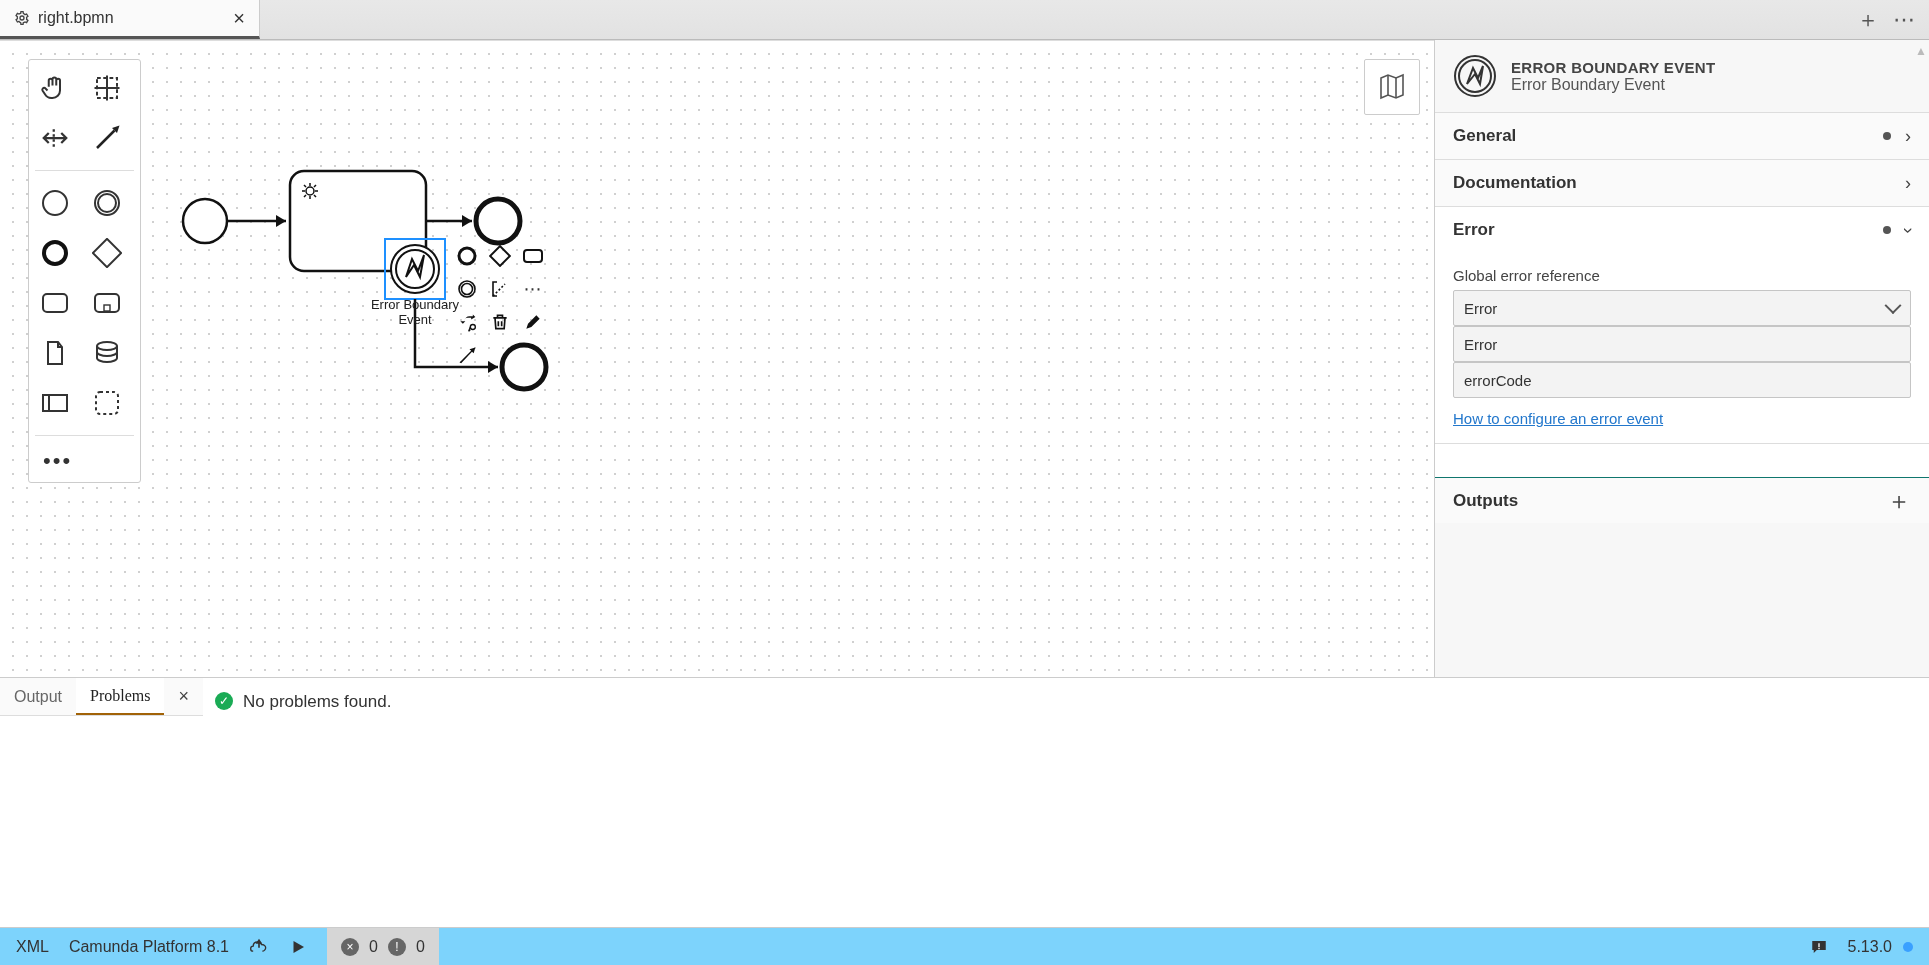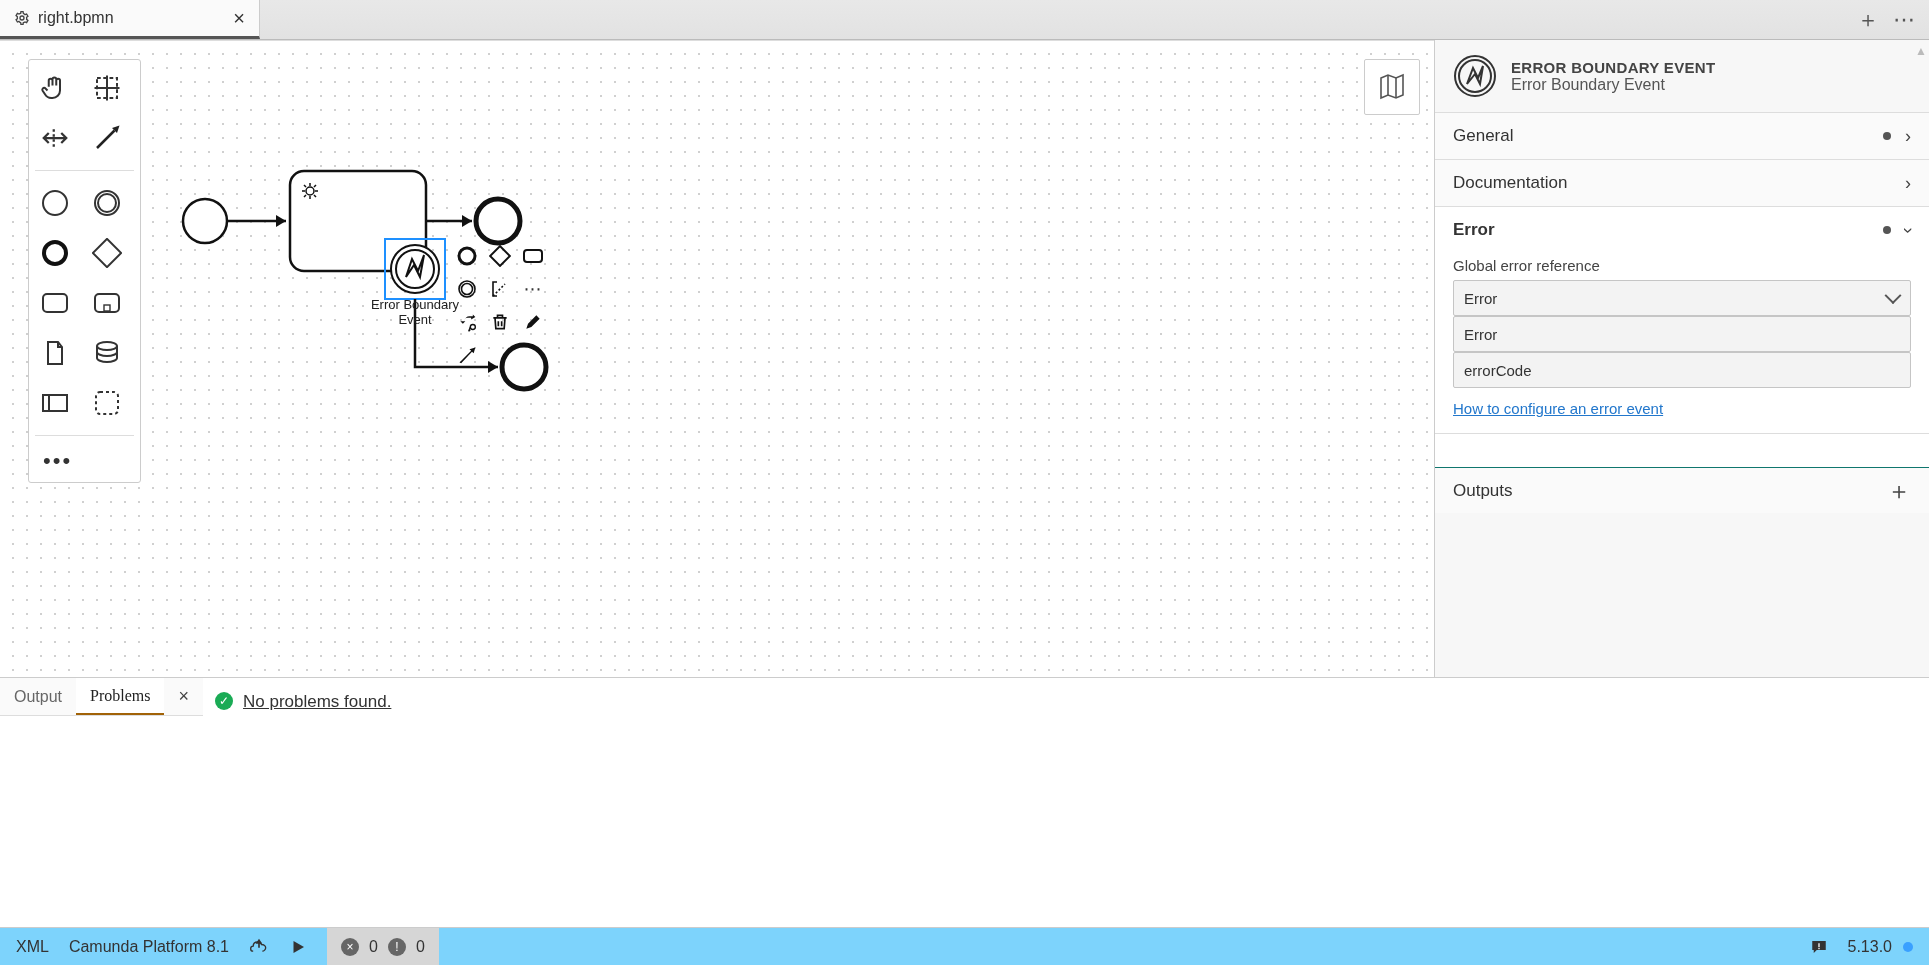--- a/index.html
+++ b/index.html
@@ -41,43 +41,43 @@
   
   .props { width:495px; background:#f7f7f7; border-left:1px solid #ccc; display:flex; flex-direction:column; position:relative;}
   .props .scroll-indicator { position:absolute; top:4px; right:2px; color:#bbb; font-size:12px;}
   .props-header { display:flex; align-items:center; gap:14px; padding:14px 18px; }
   .props-header .big-icon { width:44px; height:44px; }
   .props-header .ph-title { font-size:15px; font-weight:700; color:#444; letter-spacing:0.3px;}
   .props-header .ph-sub { font-size:16px; color:#555; }
   
   .section { border-top:1px solid #ddd; background:#fff; }
   .section-head { height:46px; display:flex; align-items:center; padding:0 18px; cursor:pointer; background:#fafafa;}
-  .section-head .sh-label { font-size:17px; color:#333; }
+  .section-head .sh-label { font-size:17px; color:#333;font-weight:bold; }
   .section-head .dot { margin-left:auto; width:8px; height:8px; border-radius:50%; background:#555; margin-right:14px;}
   .section-head .chev { font-size:18px; color:#444; }
   .section-body { padding: 4px 18px 16px 18px; background:#fff; }
-  .form-label { font-size:15px; color:#444; margin-bottom:6px; display:block;}
+  .form-label { font-size:15px; color:#444; margin-top:10px; margin-bottom:6px; display:block;}
   .form-select,.form-input { width:100%; height:36px; border:1px solid #c5c5c5; background:#f3f3f3; padding:0 10px; font-size:15px; color:#333; border-radius:2px;}
   .form-select { appearance:none; -webkit-appearance:none; background-image:none; }
   .select-wrap { position:relative; }
   .select-wrap::after { content:""; position:absolute; right:12px; top:50%; width:10px; height:10px; border-right:2px solid #555; border-bottom:2px solid #555; transform:translateY(-70%) rotate(45deg); pointer-events:none;}
   .help-link { display:inline-block; margin-top:12px; color:#2277cc; text-decoration:underline; font-size:15px;}
   
   .section-head.partial { border-top:1px solid #0f766e;margin-top:33px; }
   .section-head .plus { margin-left:auto; font-size:24px; color:#444; }
 
   
   .bottom-panel { height:250px; background:#fff; border-top:1px solid #ccc; display:flex; }
   .bottom-tabs { height:38px; display:flex; align-items:stretch; border-bottom:1px solid #ddd; background:#fafafa; }
   .bottom-tabs .btab { padding:0 14px; display:flex; align-items:center; font-size:16px; color:#666; cursor:pointer; }
   .bottom-tabs .btab.active { color:#222; border-bottom:2px solid #a16207; background:#fff;font-family:Liberation Serif, serif;}
   .bottom-tabs .close { margin-left:auto; padding:0 14px; display:flex; align-items:center; font-size:18px; color:#444; cursor:pointer;}
   .bottom-body { flex:1; padding:14px 12px; display:flex; align-items:flex-start; gap:10px; }
   .ok-circle { width:18px; height:18px; border-radius:50%; background:#1aab55; color:#fff; display:flex; align-items:center; justify-content:center; font-size:12px;}
-  .bottom-msg { font-size:17px; color:#333;text-decoration:underline; }
+  .bottom-msg { font-size:17px; color:#333; }
 
   
   .statusbar { height:38px; background:#7dd3fc; border-top:1px solid #ccc; display:flex; align-items:center; padding:0 16px; gap:20px; font-size:16px; color:#333;}
   .statusbar .seg { display:flex; align-items:center; gap:8px; }
   .statusbar .problems-seg { background:#d6d6d6; height:100%; display:flex; align-items:center; gap:10px; padding:0 14px;}
   .statusbar .spacer { flex:1; }
   .pill { width:18px; height:18px; border-radius:50%; background:#666; color:#fff; font-size:12px; display:flex; align-items:center; justify-content:center;}
   .version-dot { width:10px; height:10px; border-radius:50%; background:#3aa0ff; display:inline-block; margin-left:3px; vertical-align:super;}
   
   svg { display:block; }

